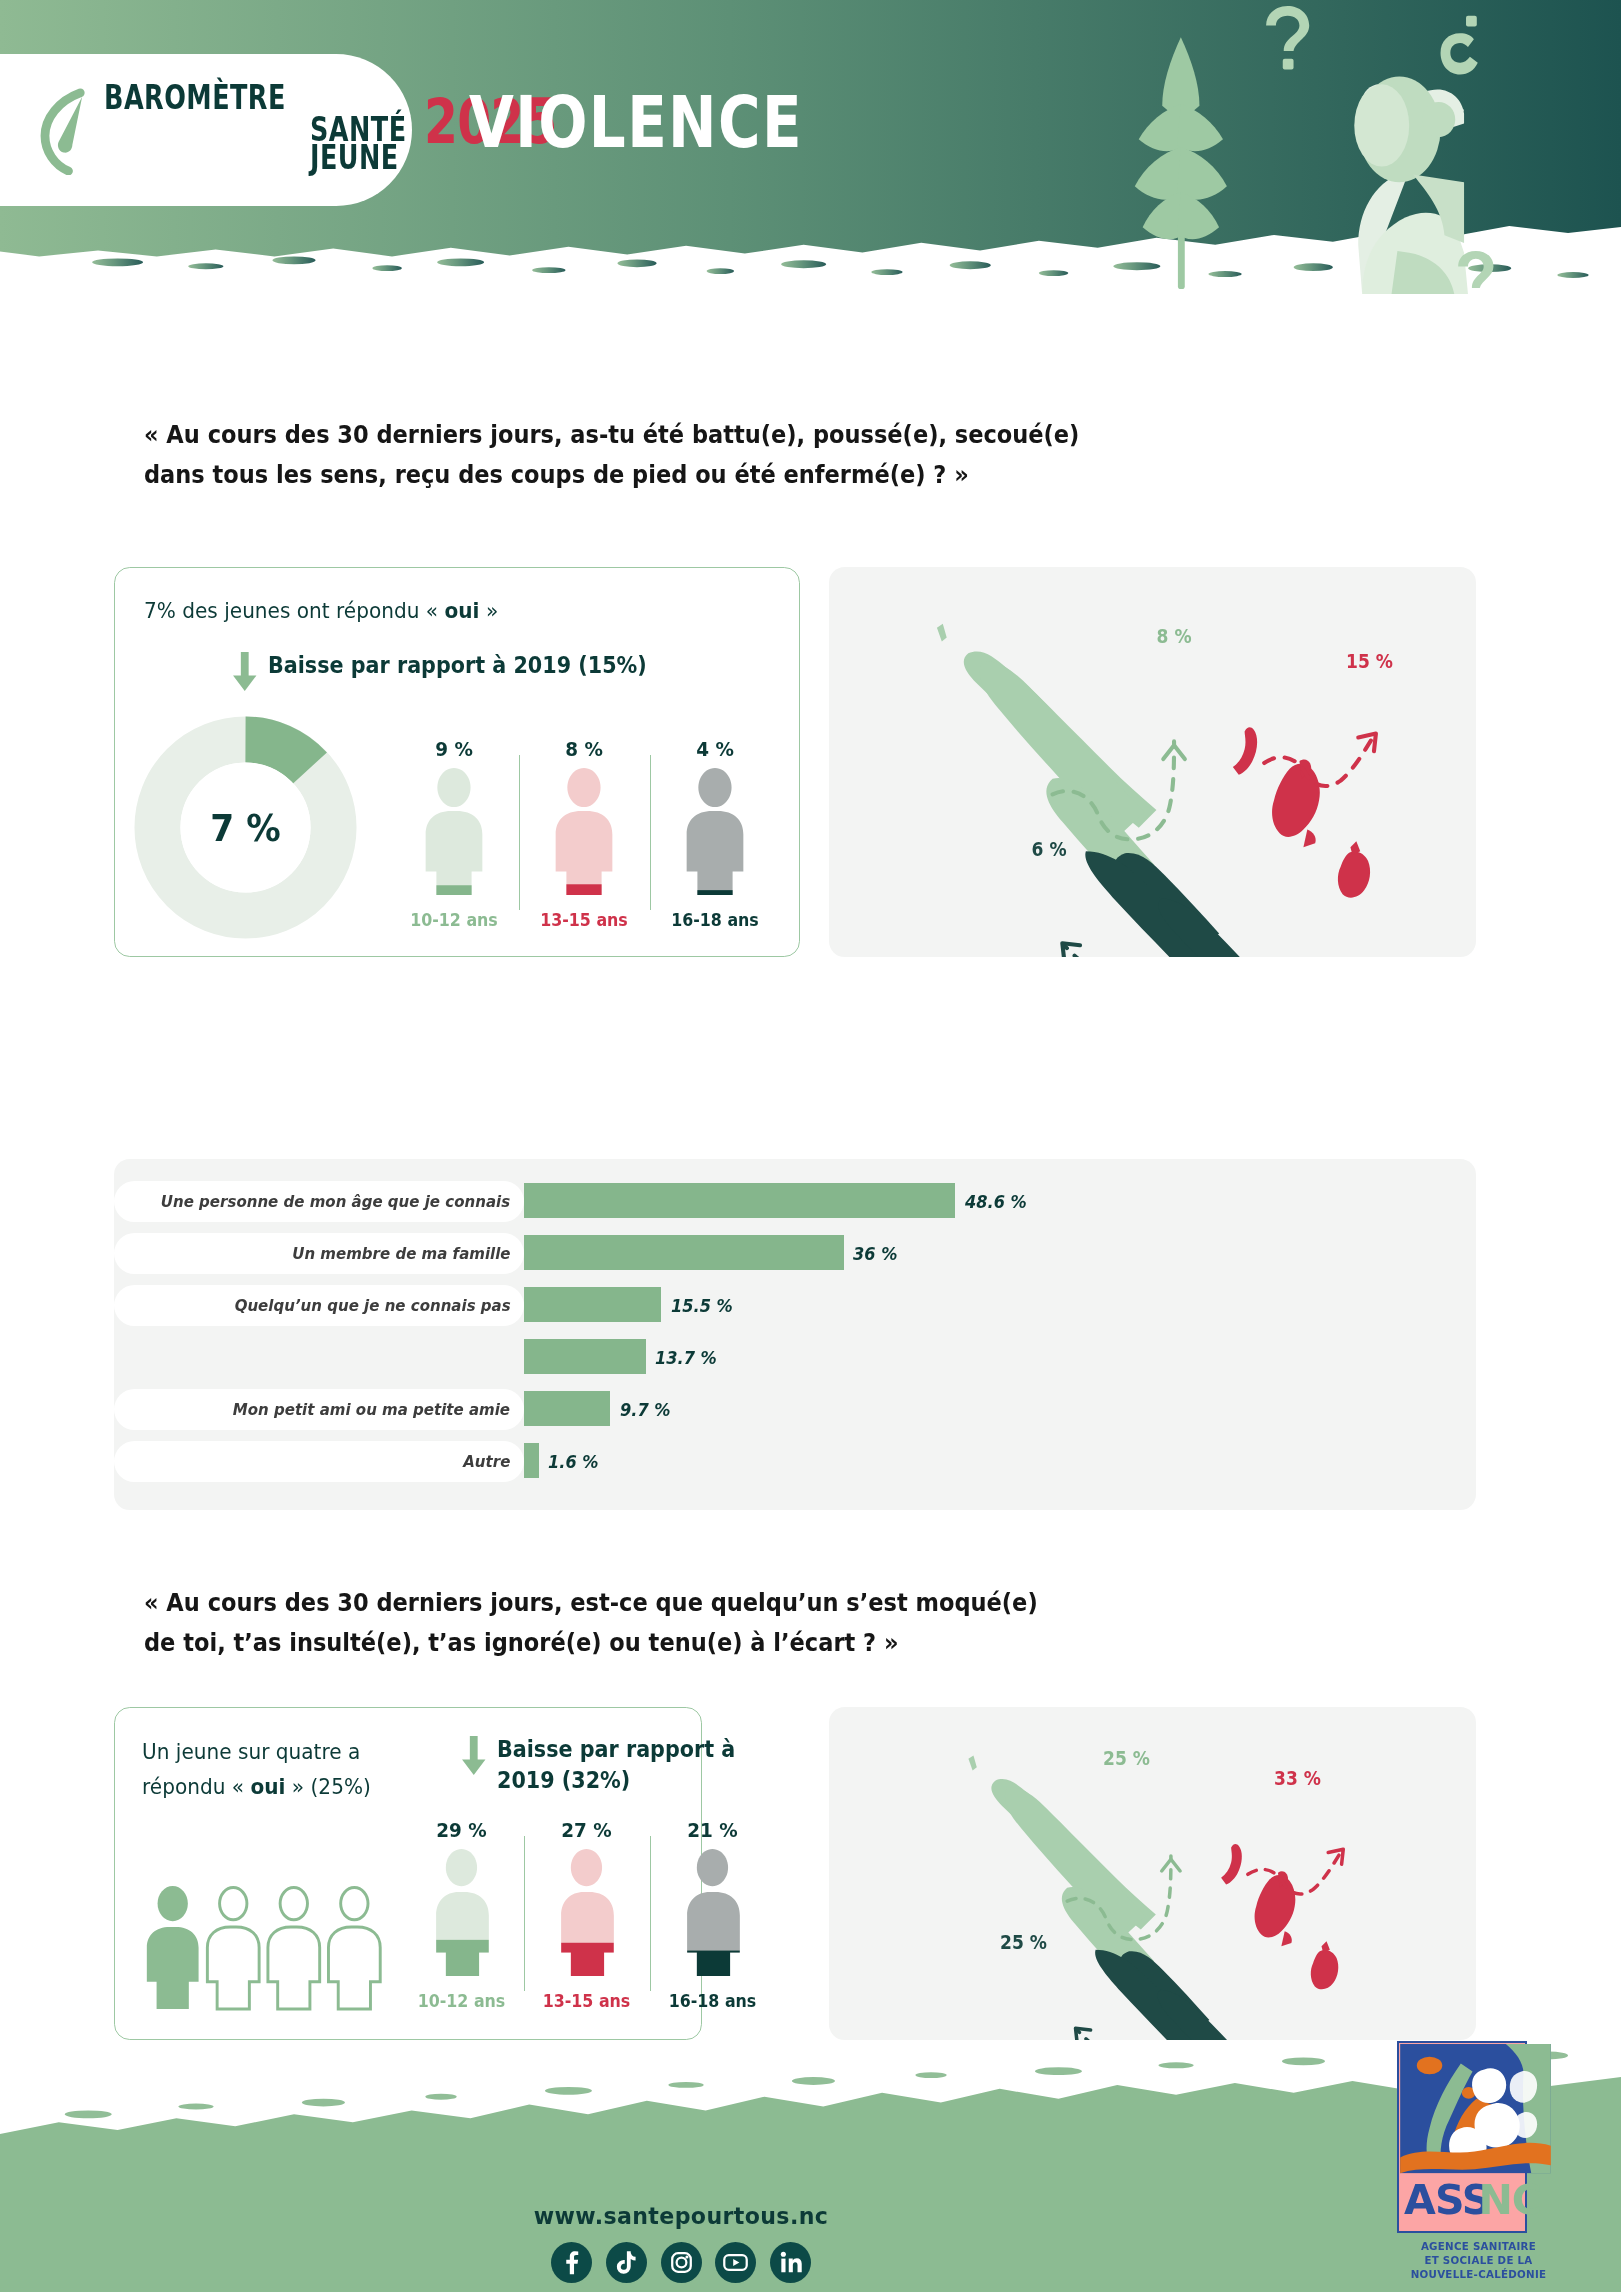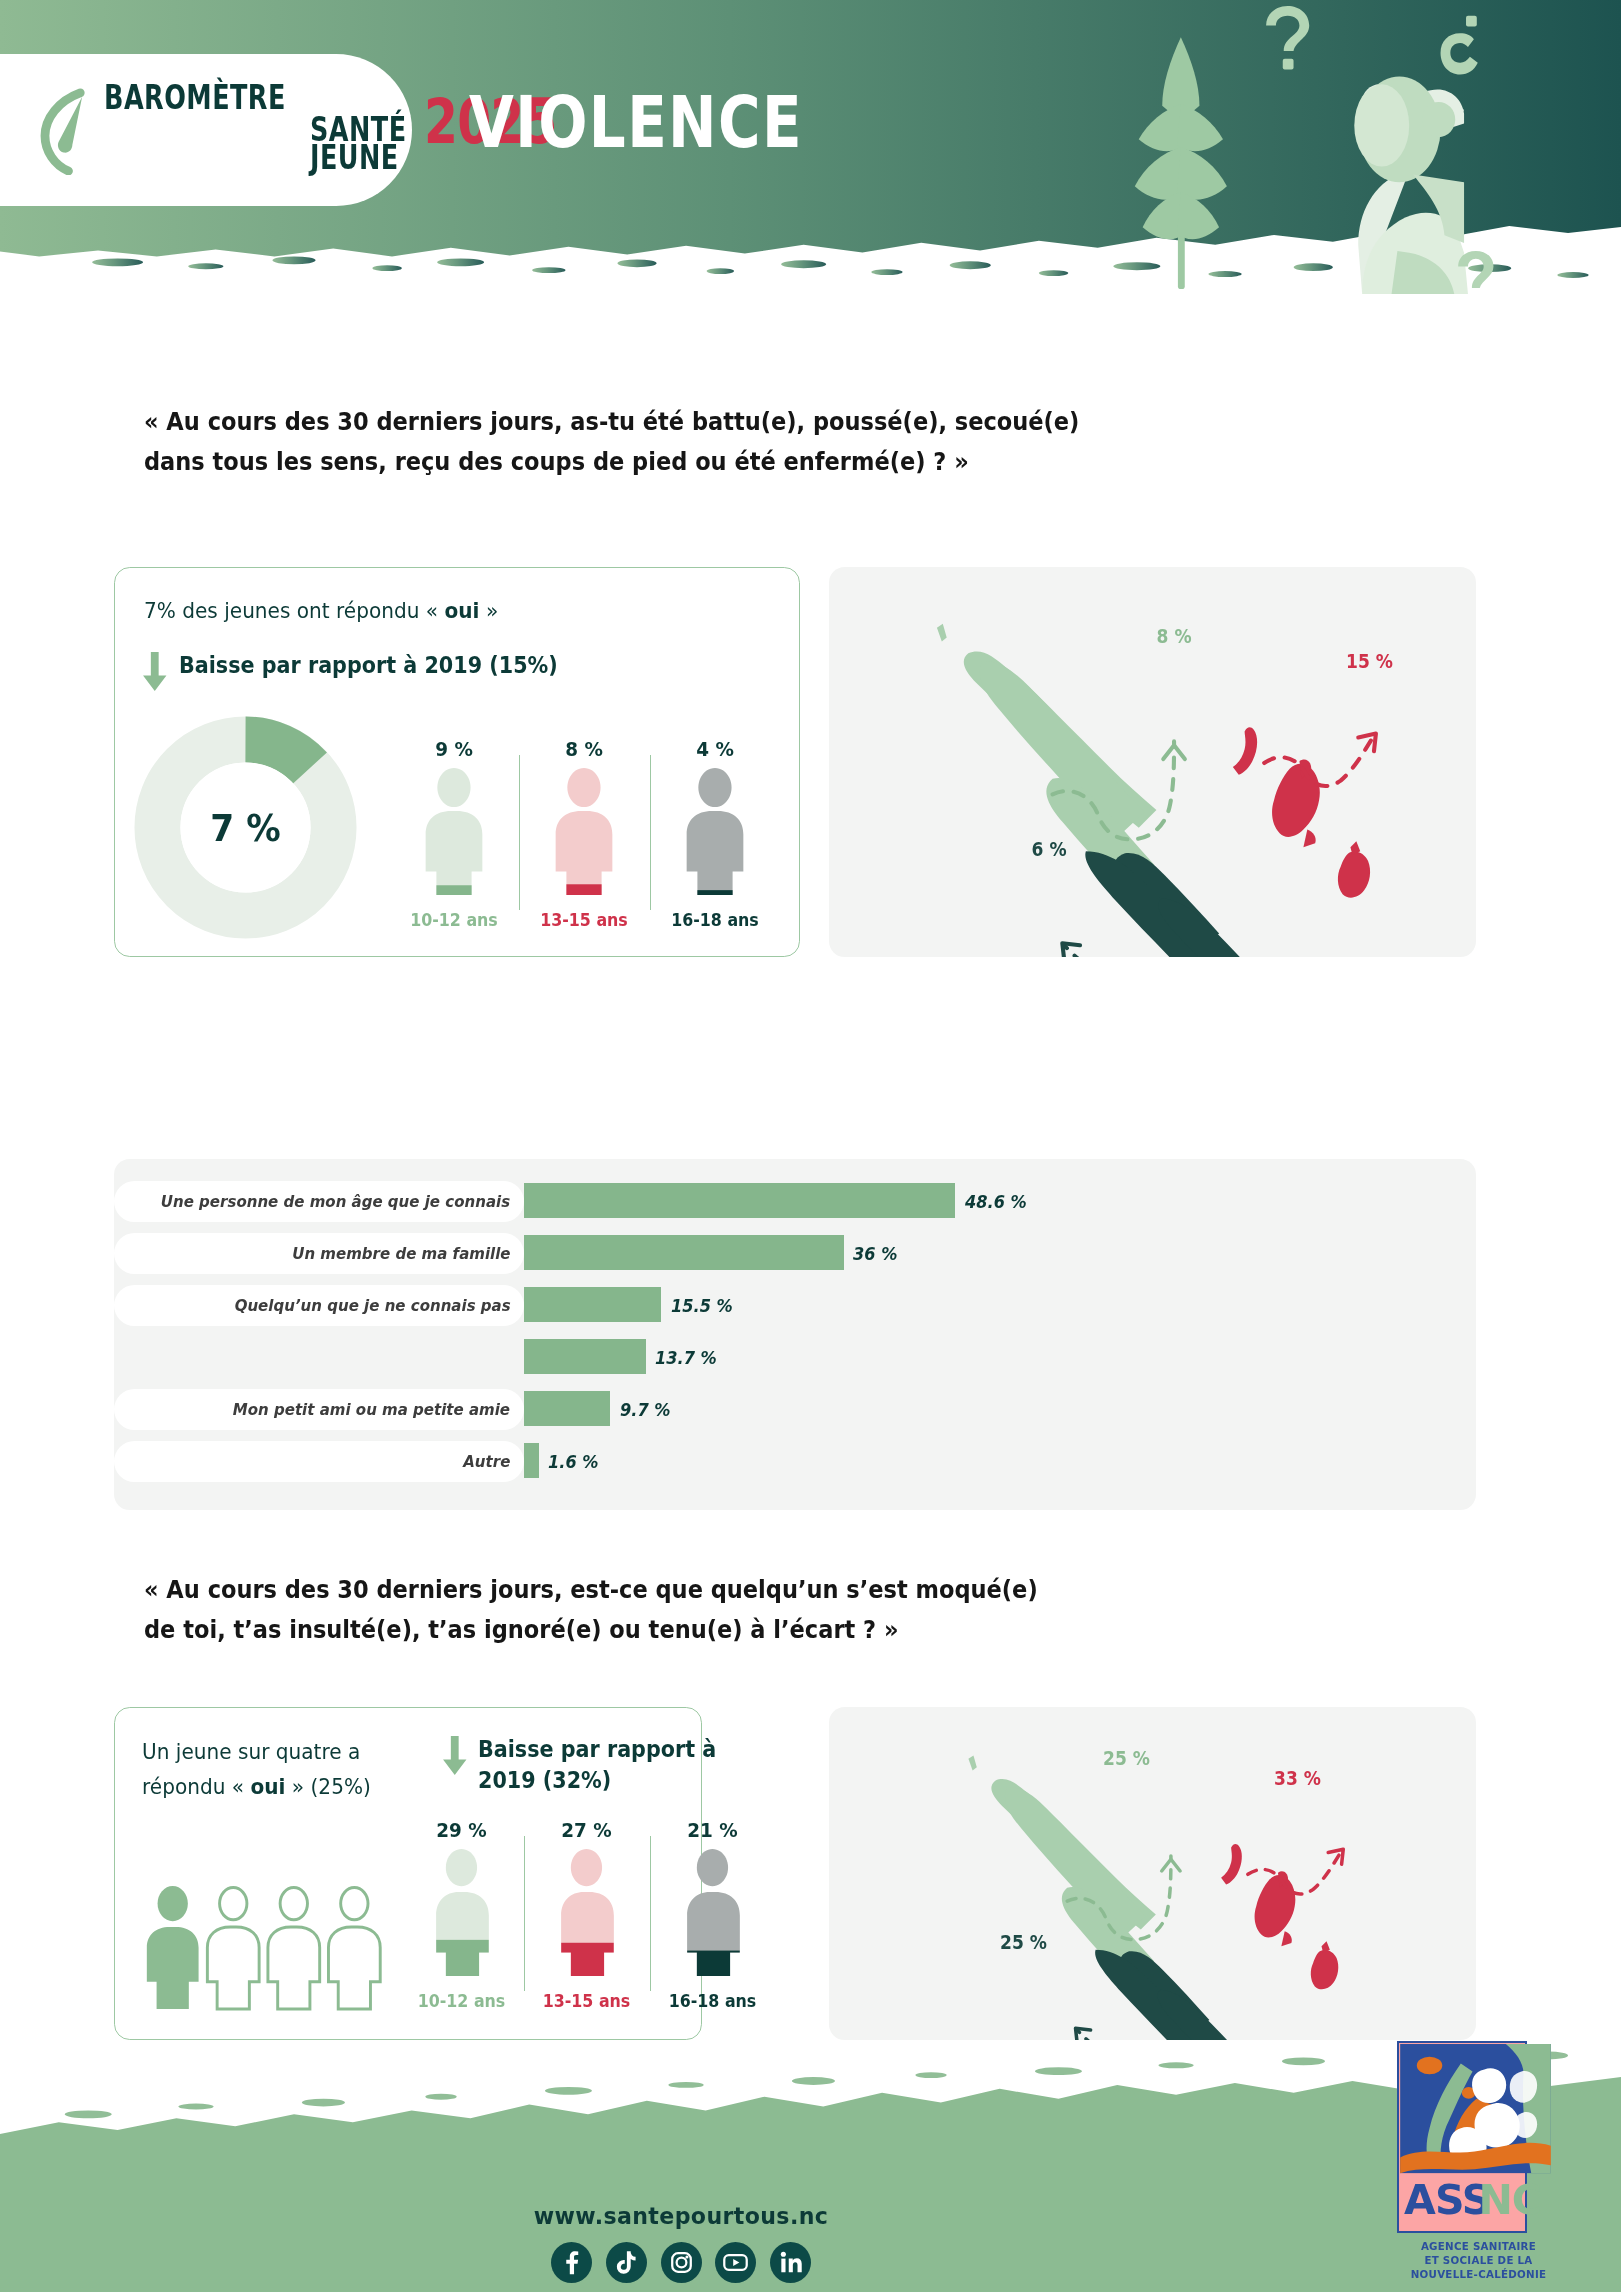--- a/index.html
+++ b/index.html
@@ -92,21 +92,21 @@
     color: #ffffff;
     transform: scaleX(0.92) scaleY(1.12);
     transform-origin: left center;
     z-index: 5;
   }
 
   
   .question {
     position: absolute;
     display: flex;
-    align-items: flex-start;
+    align-items: flex-end;
   }
   .q-bar {
     width: 8.8px;
     background: #8cbb92;
     flex: 0 0 auto;
     margin-right: 21.6px;
     border-radius: 1px;
   }
   .q-text {
     font-family: "DejaVu Sans", sans-serif;
@@ -143,20 +143,21 @@
     transform-origin: left top;
     line-height: 1.62;
     white-space: pre-line;
   }
   .stat-lead b { font-weight: 700; }
 
   .decline {
     position: absolute;
     display: flex;
     align-items: flex-start;
+    justify-content: center;
   }
   .decline-arrow { flex: 0 0 auto; margin-right: 10.8px; margin-top: 2px; }
   .decline-text {
     font-family: "DejaVu Sans", sans-serif;
     font-weight: 700;
     font-size: 22.5px;
     color: #0c3a37;
     line-height: 1.42;
     transform: scaleX(0.92);
     transform-origin: left top;

